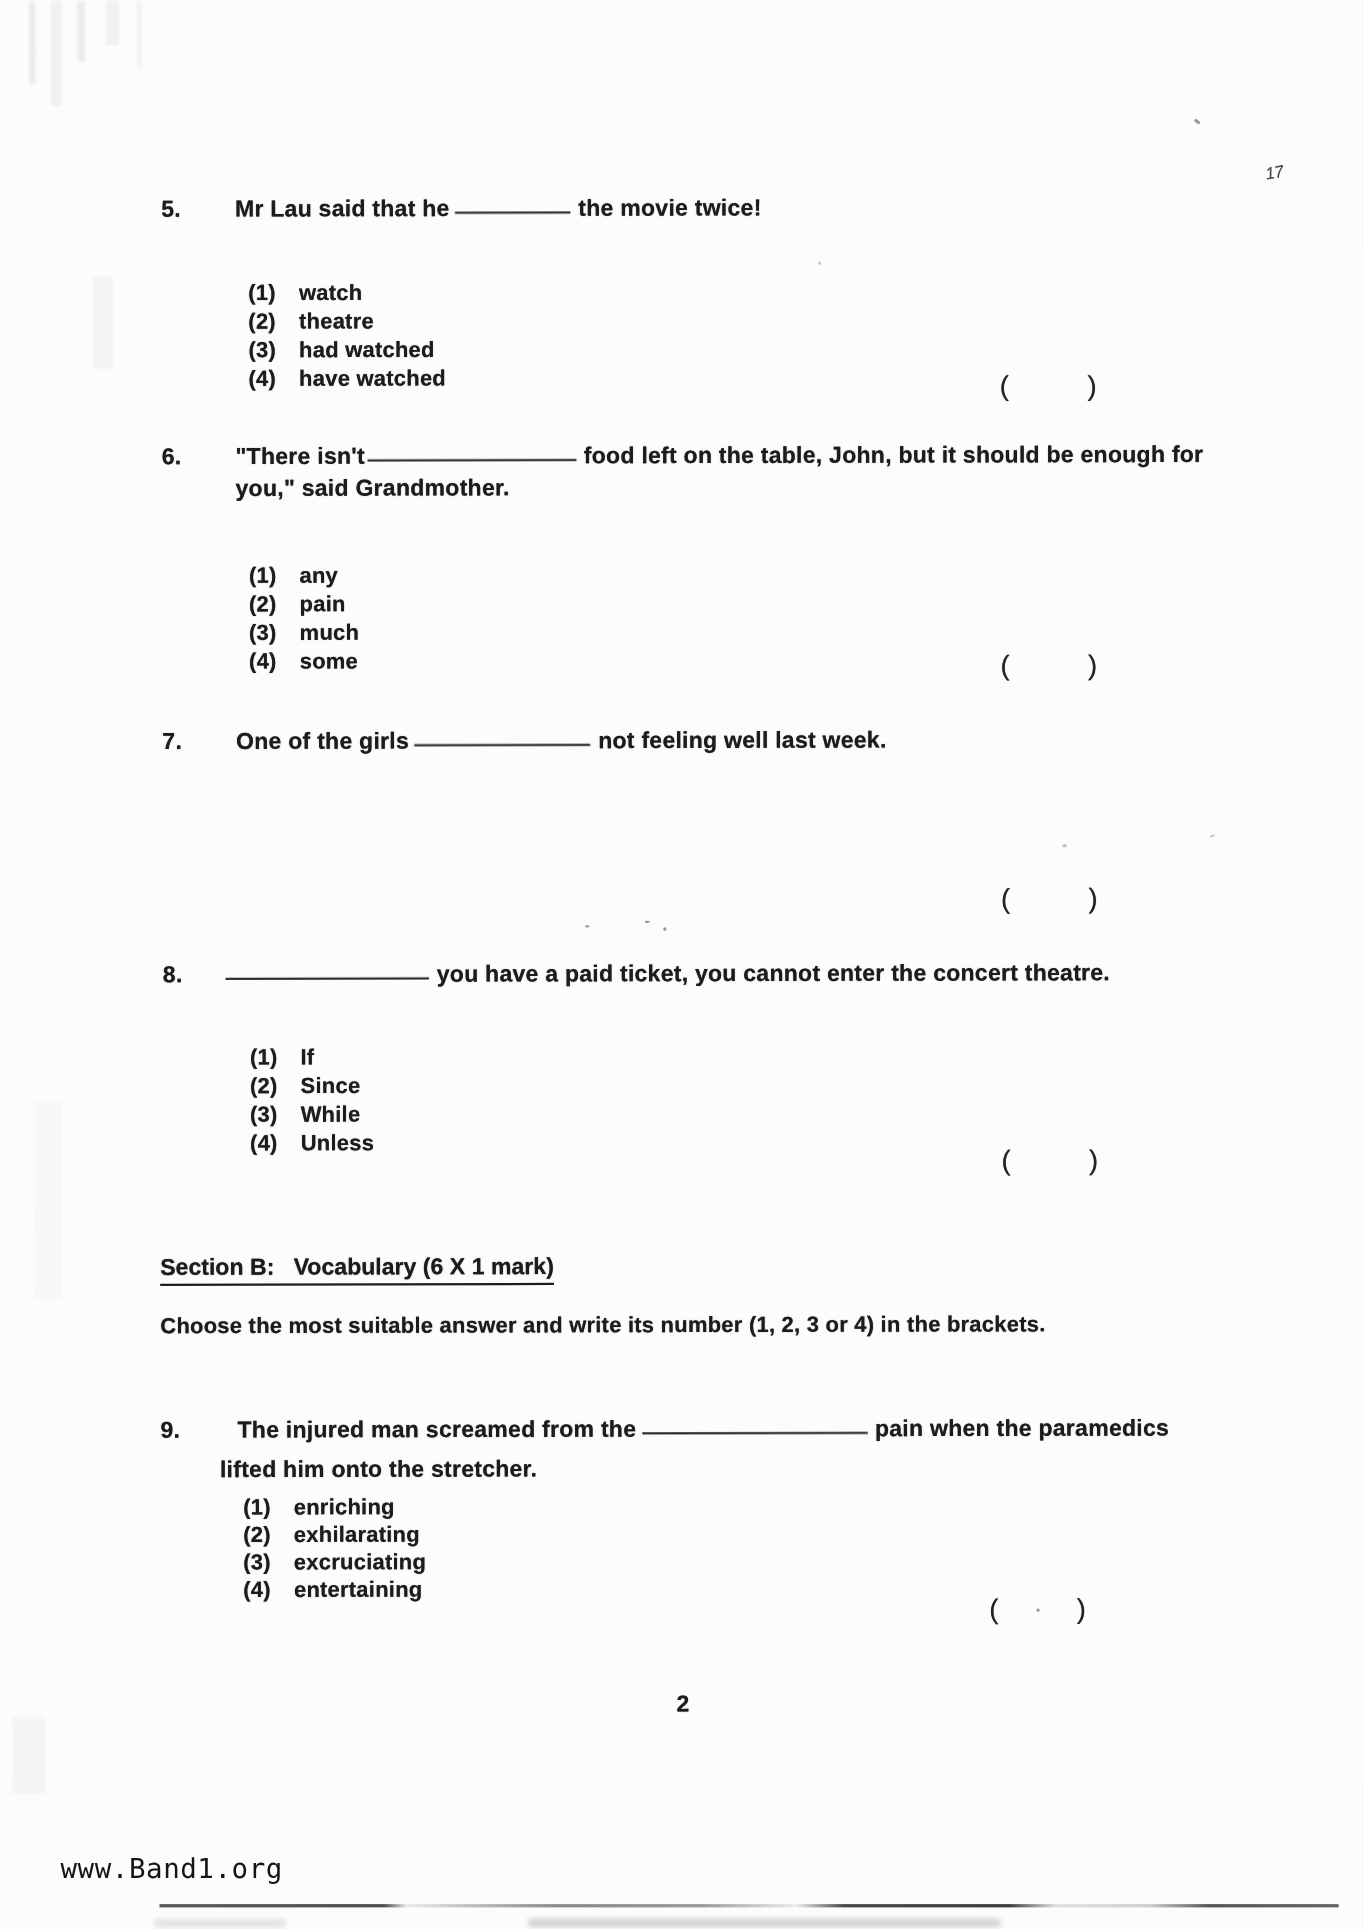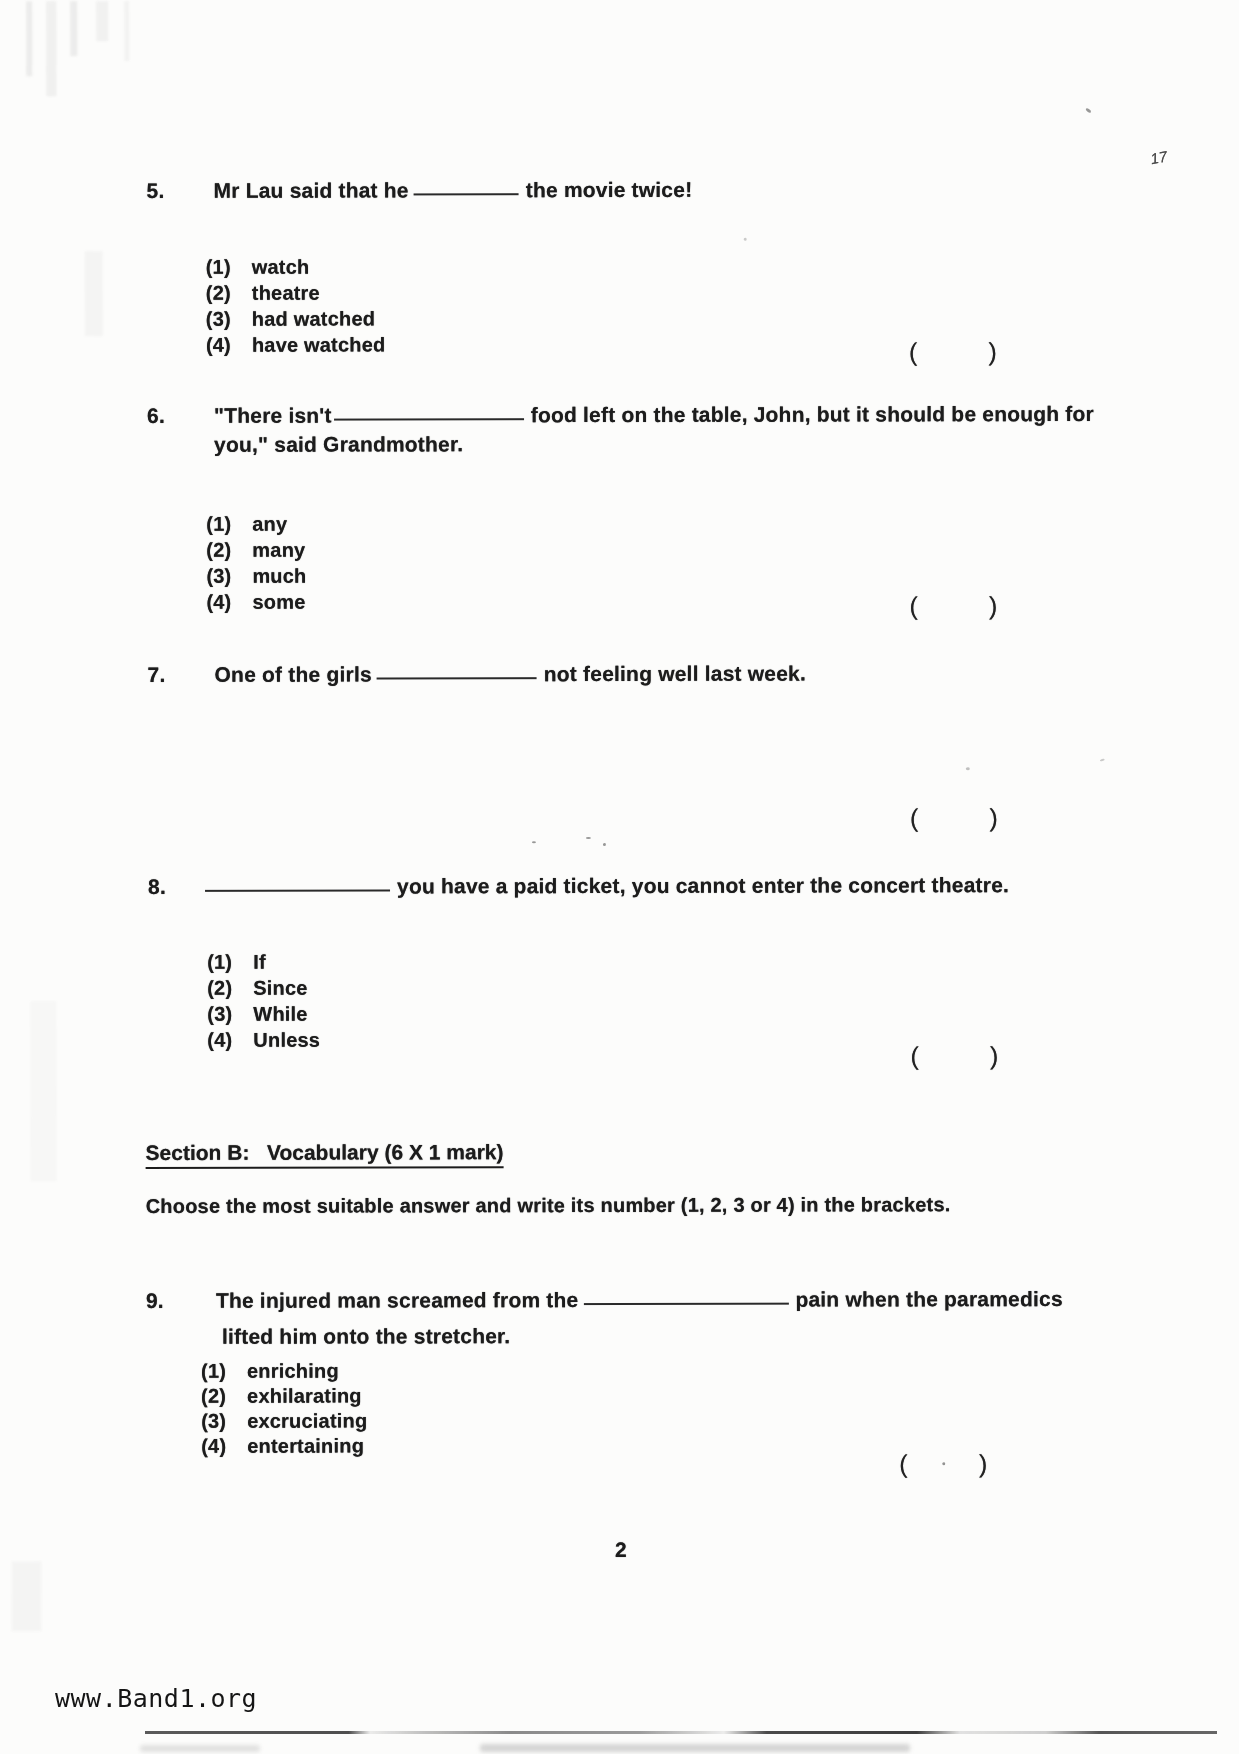--- a/index.html
+++ b/index.html
@@ -30,20 +30,21 @@
     vertical-align:baseline;
     filter:blur(0.3px);
   }
   .opts{
     position:absolute;
     font-size:20px;
     font-weight:600;
     letter-spacing:0.2px;
     line-height:26px;
     text-shadow:0 0 0.8px rgba(25,25,25,0.8);
+    margin-left:20px;
   }
   .opt{white-space:nowrap;}
   .opt .onum{display:inline-block;width:46px;}
   .brk{
     position:absolute;
     width:88px;
     display:flex;
     justify-content:space-between;
     font-size:25px;
     font-weight:500;
@@ -158,21 +159,21 @@
     <div class="brk" style="left:910px;top:338px">
         <span>(</span>
         <span>)</span>
       </div>
 
     <div class="line qnum" style="left:148px;top:403px">6.</div>
     <div class="line" style="left:215px;top:403px"><span>"There isn't</span><span class="blank" style="width:190px;margin-left:2px"></span><span>food left on the table, John, but it should be enough for</span></div>
     <div class="line" style="left:215px;top:432px">you," said Grandmother.</div>
     <div class="opts" style="left:207px;top:510px">
       <div class="opt"><span class="onum">(1)</span><span>any</span></div>
-      <div class="opt"><span class="onum">(2)</span><span>many</span></div>
+      <div class="opt"><span class="onum">(2)</span><span>pain</span></div>
       <div class="opt"><span class="onum">(3)</span><span>much</span></div>
       <div class="opt"><span class="onum">(4)</span><span>some</span></div>
     </div>
     <div class="brk" style="left:910px;top:592px">
         <span>(</span>
         <span>)</span>
       </div>
 
     <div class="line qnum" style="left:148px;top:662px">7.</div>
     <div class="line" style="left:215px;top:662px"><span>One of the girls</span><span class="blank" style="width:160px"></span><span>not feeling well last week.</span></div>
@@ -192,21 +193,21 @@
     <div class="brk" style="left:910px;top:1042px">
         <span>(</span>
         <span>)</span>
       </div>
 
     <div class="heading" style="left:145px;top:1140px">Section B:   Vocabulary (6 X 1 mark)</div>
     <div class="instruction" style="left:145px;top:1194px">Choose the most suitable answer and write its number (1, 2, 3 or 4) in the brackets.</div>
 
     <div class="line qnum" style="left:145px;top:1288px">9.</div>
     <div class="line" style="left:215px;top:1288px"><span>The injured man screamed from the</span><span class="blank" style="width:205px"></span><span>pain when the paramedics</span></div>
-    <div class="line" style="left:221px;top:1324px">lifted him onto the stretcher.</div>
+    <div class="line" style="left:199px;top:1324px">lifted him onto the stretcher.</div>
     <div class="opts" style="left:200px;top:1358px;line-height:25px">
       <div class="opt"><span class="onum">(1)</span><span>enriching</span></div>
       <div class="opt"><span class="onum">(2)</span><span>exhilarating</span></div>
       <div class="opt"><span class="onum">(3)</span><span>excruciating</span></div>
       <div class="opt"><span class="onum">(4)</span><span>entertaining</span></div>
     </div>
     <div class="brk" style="left:898px;top:1450px">
         <span>(</span>
         <span class="mid-dot"></span>
         <span>)</span>

